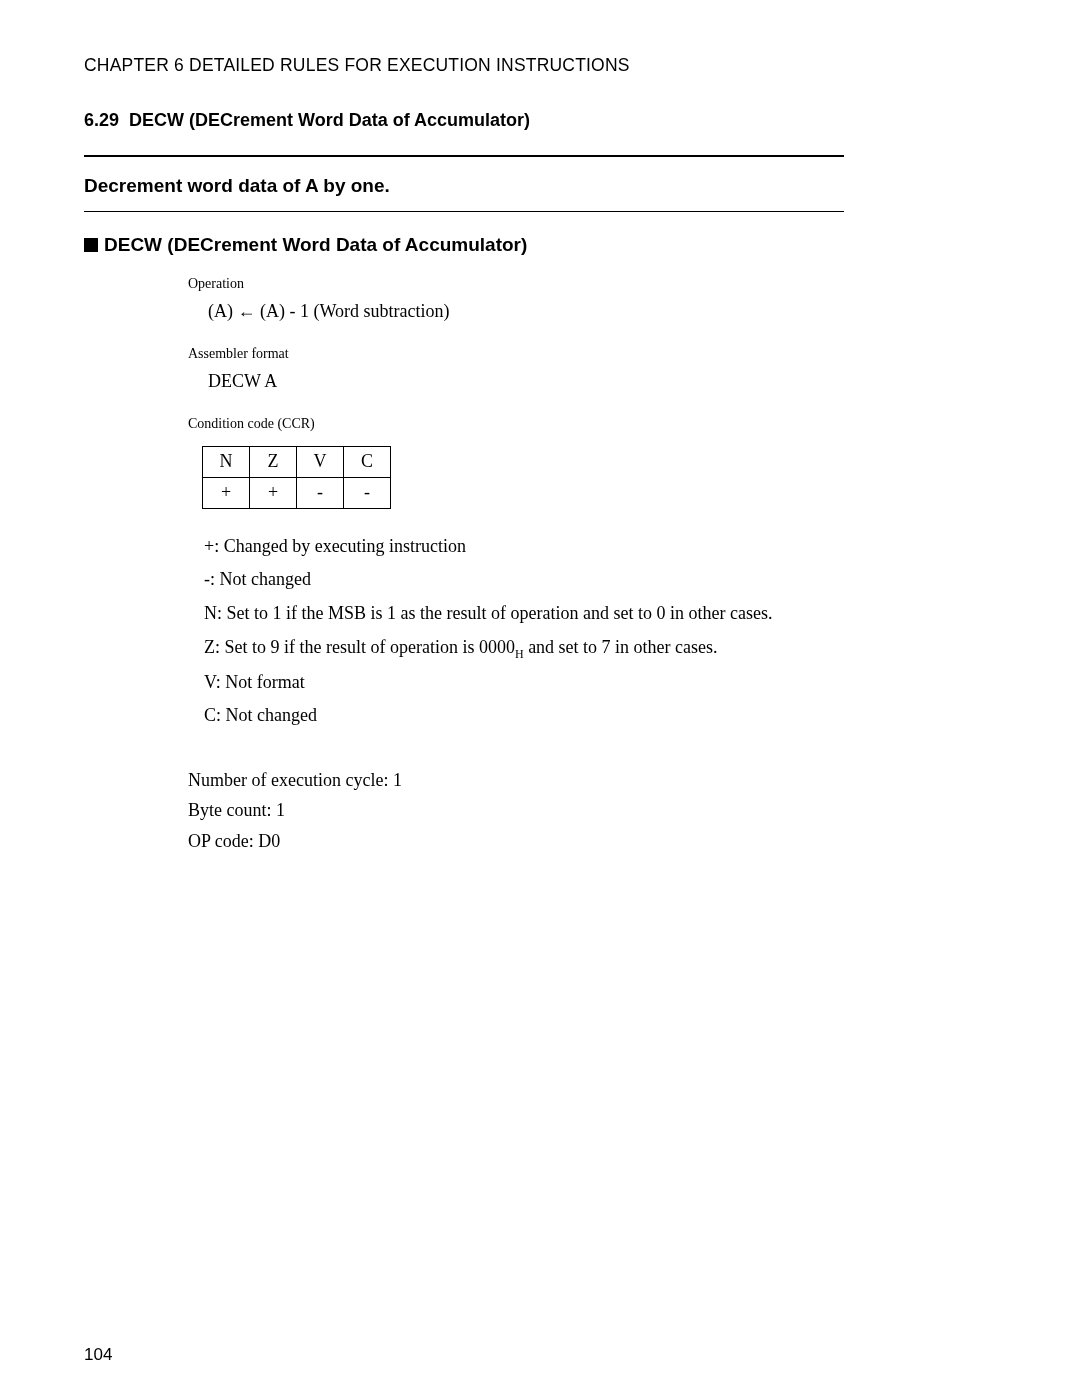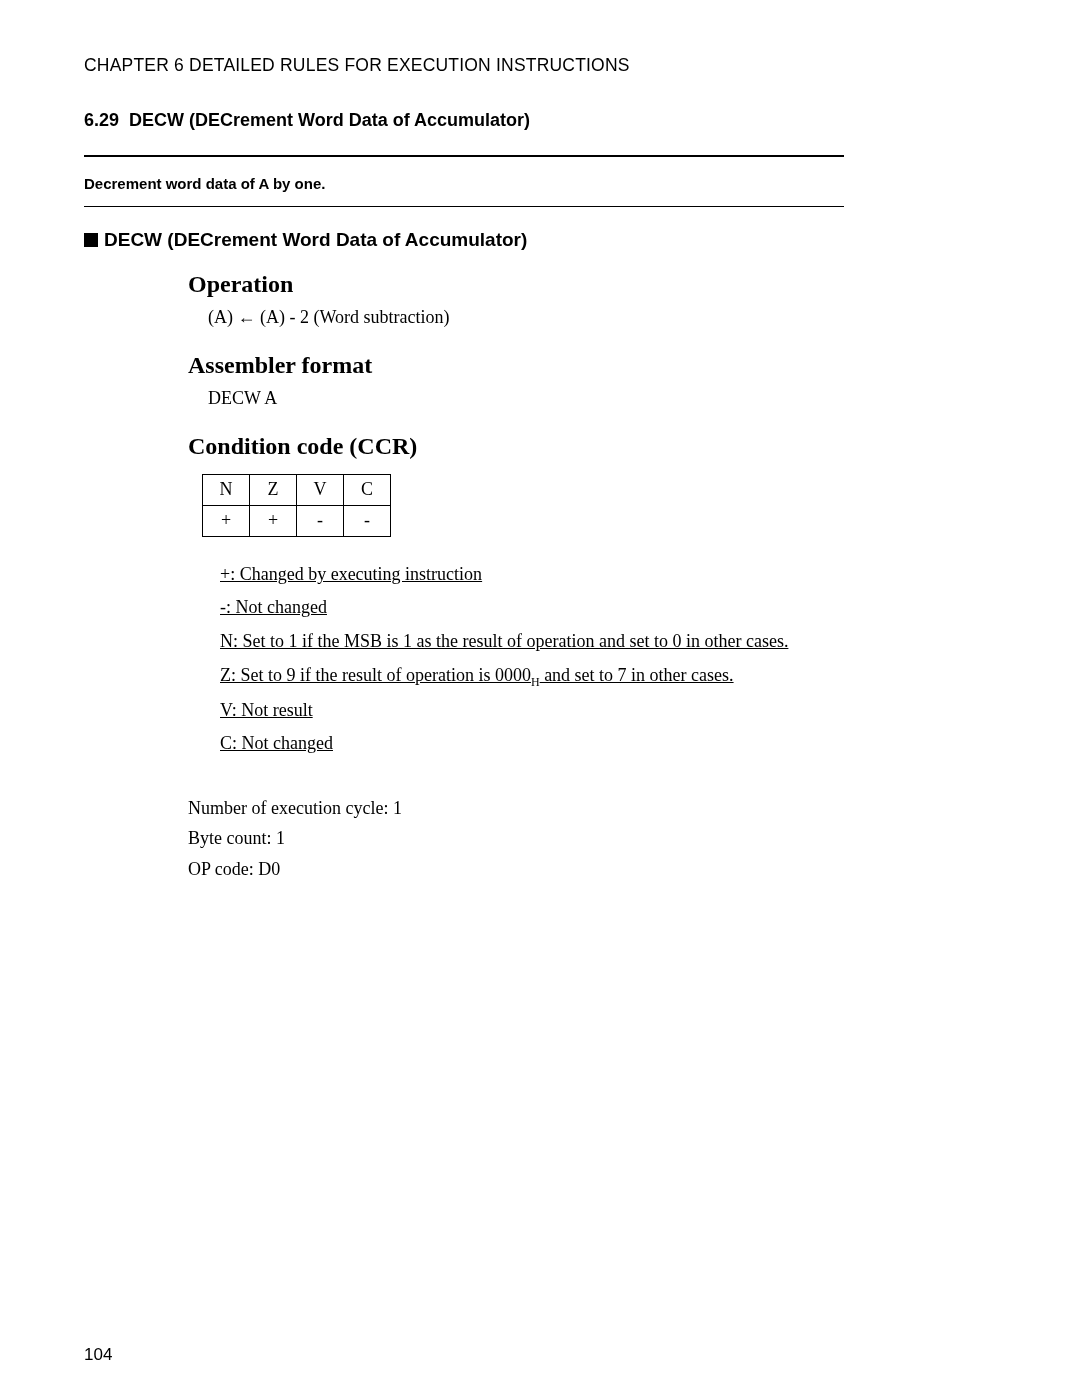--- a/index.html
+++ b/index.html
@@ -35,21 +35,21 @@
     margin: 0 0 18px 0;
   }
   .hr-thin {
     border: none;
     border-top: 1px solid #000;
     margin: 0 0 22px 0;
   }
   .summary {
     font-family: Arial, Helvetica, sans-serif;
     font-weight: bold;
-    font-size: 15px;
+    font-size: 19px;
     margin: 12px 0 14px 0;
   }
   .subsection {
     font-family: Arial, Helvetica, sans-serif;
     font-weight: bold;
     font-size: 19px;
     margin: 0 0 14px 0;
   }
   .black-square {
     display: inline-block;
@@ -57,22 +57,22 @@
     height: 14px;
     background: #000;
     margin-right: 6px;
     vertical-align: -1px;
   }
   .indent-block {
     margin-left: 104px;
   }
   .label-bold {
     font-family: "Times New Roman", Times, serif;
-    font-weight: bold;
-    font-size: 24px;
+    font-weight: normal;
+    font-size: 14px;
     margin-top: 20px;
     margin-bottom: 6px;
   }
   .body-text {
     font-family: "Times New Roman", Times, serif;
     font-size: 18px;
     line-height: 1.55;
     margin: 4px 0 12px 20px;
   }
   .ccr-table {
@@ -84,22 +84,21 @@
     width: 44px;
     height: 28px;
     text-align: center;
     font-family: "Times New Roman", Times, serif;
     font-size: 18px;
   }
   .legend {
     font-family: "Times New Roman", Times, serif;
     font-size: 18px;
     line-height: 1.7;
-    margin-left: 32px;
-    text-decoration: underline;
+    margin-left: 16px;
   }
   .legend div { margin-bottom: 3px; }
   sub { font-size: 12px; vertical-align: sub; }
   .meta-block {
     margin-top: 34px;
     font-family: "Times New Roman", Times, serif;
     font-size: 18px;
     line-height: 1.7;
   }
   .page-number {
@@ -127,21 +126,21 @@
 
   <hr class="hr-thin">
 
   <div class="subsection">
     <span class="black-square"></span><span>DECW (DECrement Word Data of Accumulator)</span>
   </div>
 
   <div class="indent-block">
 
     <div class="label-bold">Operation</div>
-    <div class="body-text">(A) ← (A) - 2 (Word subtraction)</div>
+    <div class="body-text">(A) ← (A) - 1 (Word subtraction)</div>
 
     <div class="label-bold">Assembler format</div>
     <div class="body-text">DECW A</div>
 
     <div class="label-bold">Condition code (CCR)</div>
 
     <table class="ccr-table">
       <tbody>
           <tr>
         <td>N</td>
@@ -158,21 +157,21 @@
     </tbody>
       </table>
 
     <div class="legend">
       <div>+: Changed by executing instruction</div>
       <div>-: Not changed</div>
       <div>N: Set to 1 if the MSB is 1 as the result of operation and set to 0 in other cases.</div>
       <div>
         <span>Z: Set to 9 if the result of operation is 0000</span><sub>H</sub><span> and set to 7 in other cases.</span>
       </div>
-      <div>V: Not result</div>
+      <div>V: Not format</div>
       <div>C: Not changed</div>
     </div>
 
     <div class="meta-block">
       <div>Number of execution cycle: 1</div>
       <div>Byte count: 1</div>
       <div>OP code: D0</div>
     </div>
 
   </div>

